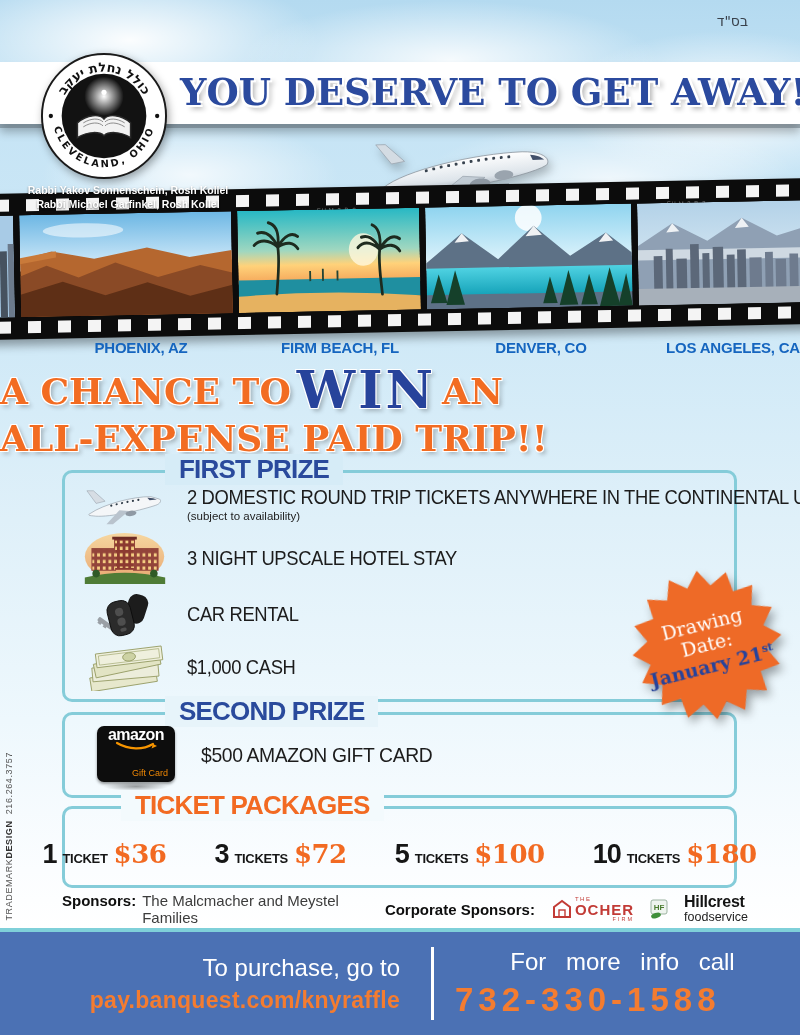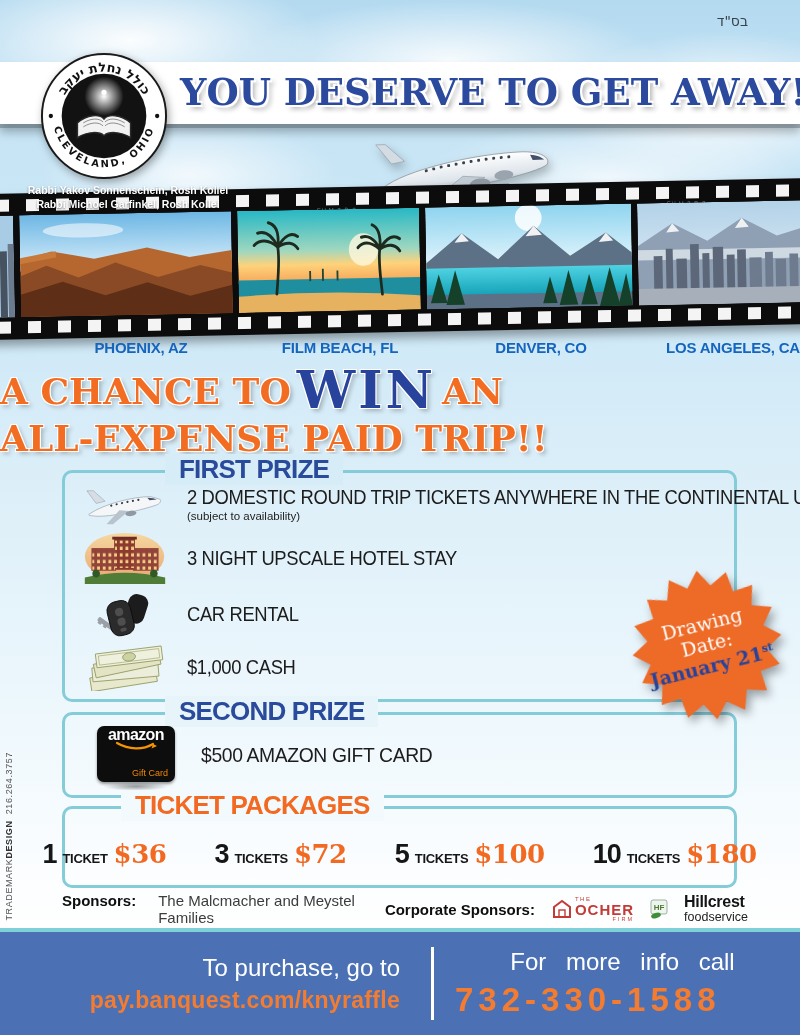--- a/index.html
+++ b/index.html
@@ -92,21 +92,21 @@
   .sp-text{position:absolute;left:136px;top:50%;transform:translateY(-50%) scaleX(.92);transform-origin:left center;
         font-size:21px;color:#1c1c1c;letter-spacing:-.4px;white-space:nowrap;}
   
   .t-row{position:absolute;inset:14px 0 0 0;display:flex;align-items:center;justify-content:center;gap:48px;}
   .t-opt{display:flex;align-items:baseline;}
   .t-qty{font-size:27px;font-weight:bold;color:#161616;letter-spacing:-1px;}
   .t-unit{font-size:13px;font-weight:bold;color:#161616;margin:0 6px 0 6px;letter-spacing:-.3px;}
   .t-price{font-family:"DejaVu Serif",serif;font-size:26px;font-weight:bold;color:#f26a22;letter-spacing:-.5px;}
   
   .sponsors{position:absolute;left:62px;right:52px;top:890px;height:38px;display:flex;align-items:center;justify-content:space-between;}
-  .sp-left{display:flex;align-items:baseline;gap:22px;font-size:15px;}
+  .sp-left{display:flex;align-items:baseline;gap:6px;font-size:15px;}
   .sp-label{font-weight:bold;color:#0e0e0e;}
   .sp-names{color:#3c3c3c;}
   .sp-right{display:flex;align-items:center;gap:16px;}
   .corp-label{font-size:15px;font-weight:bold;color:#0e0e0e;white-space:nowrap;}
   .socher{display:flex;align-items:center;gap:2px;color:#c23b36;}
   .socher-col{display:flex;flex-direction:column;line-height:1;}
   .socher-the{font-size:6px;letter-spacing:1.5px;}
   .socher-name{font-size:15px;font-weight:bold;letter-spacing:1px;}
   .socher-firm{font-size:5.5px;letter-spacing:2px;align-self:flex-end;}
   .hillcrest{display:flex;align-items:center;gap:14px;}
@@ -322,21 +322,21 @@
               <rect x="174" y="52" width="10" height="34"></rect>
               <rect x="186" y="58" width="14" height="28"></rect>
           </g>
           <rect y="84" width="200" height="16" fill="#a7b0ba"></rect>
         </svg>
       </div>
     </div>
   </div>
 
   <div class="city phx">PHOENIX, AZ</div>
-  <div class="city mia">FILM BEACH, FL</div>
+  <div class="city mia">FIRM BEACH, FL</div>
   <div class="city den">DENVER, CO</div>
   <div class="city la">LOS ANGELES, CA</div>
 
   <div class="winbanner">
     <div class="wb1"><span>A CHANCE TO</span><span class="win">WIN</span><span>AN</span></div>
     <div class="wb2">ALL-EXPENSE PAID TRIP!!</div>
   </div>
 
   <div class="pbox box1">
     <div class="pbox-title">FIRST PRIZE</div>

